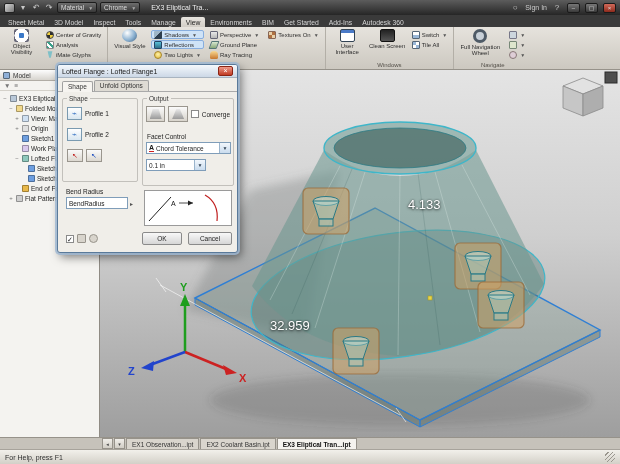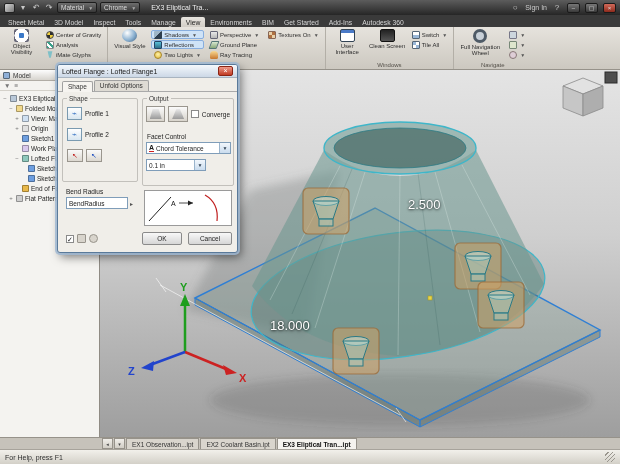--- a/index.html
+++ b/index.html
@@ -468,22 +468,22 @@
       </g>
 
       <g>
         <polygon points="483,8 503,16 483,24 463,16" fill="#e2e2e2" stroke="#8a8a8a" stroke-width="0.8"></polygon>
         <polygon points="463,16 483,24 483,46 463,38" fill="#c6c6c6" stroke="#8a8a8a" stroke-width="0.8"></polygon>
         <polygon points="503,16 483,24 483,46 503,38" fill="#aeaeae" stroke="#8a8a8a" stroke-width="0.8"></polygon>
       </g>
       <rect x="505" y="2" width="12" height="11" fill="#4e4e4e" stroke="#2a2a2a"></rect>
     </svg>
 
-    <div class="dim dim-height">2.500</div>
-    <div class="dim dim-width">18.000</div>
+    <div class="dim dim-height">4.133</div>
+    <div class="dim dim-width">32.959</div>
   </div>
 
   <div class="dialog">
     <div class="dlg-title">
       <span>Lofted Flange : Lofted Flange1</span>
       <span class="dlg-close">×</span>
     </div>
     <div class="dlg-tabs">
       <span class="dtab active">Shape</span>
       <span class="dtab">Unfold Options</span>

